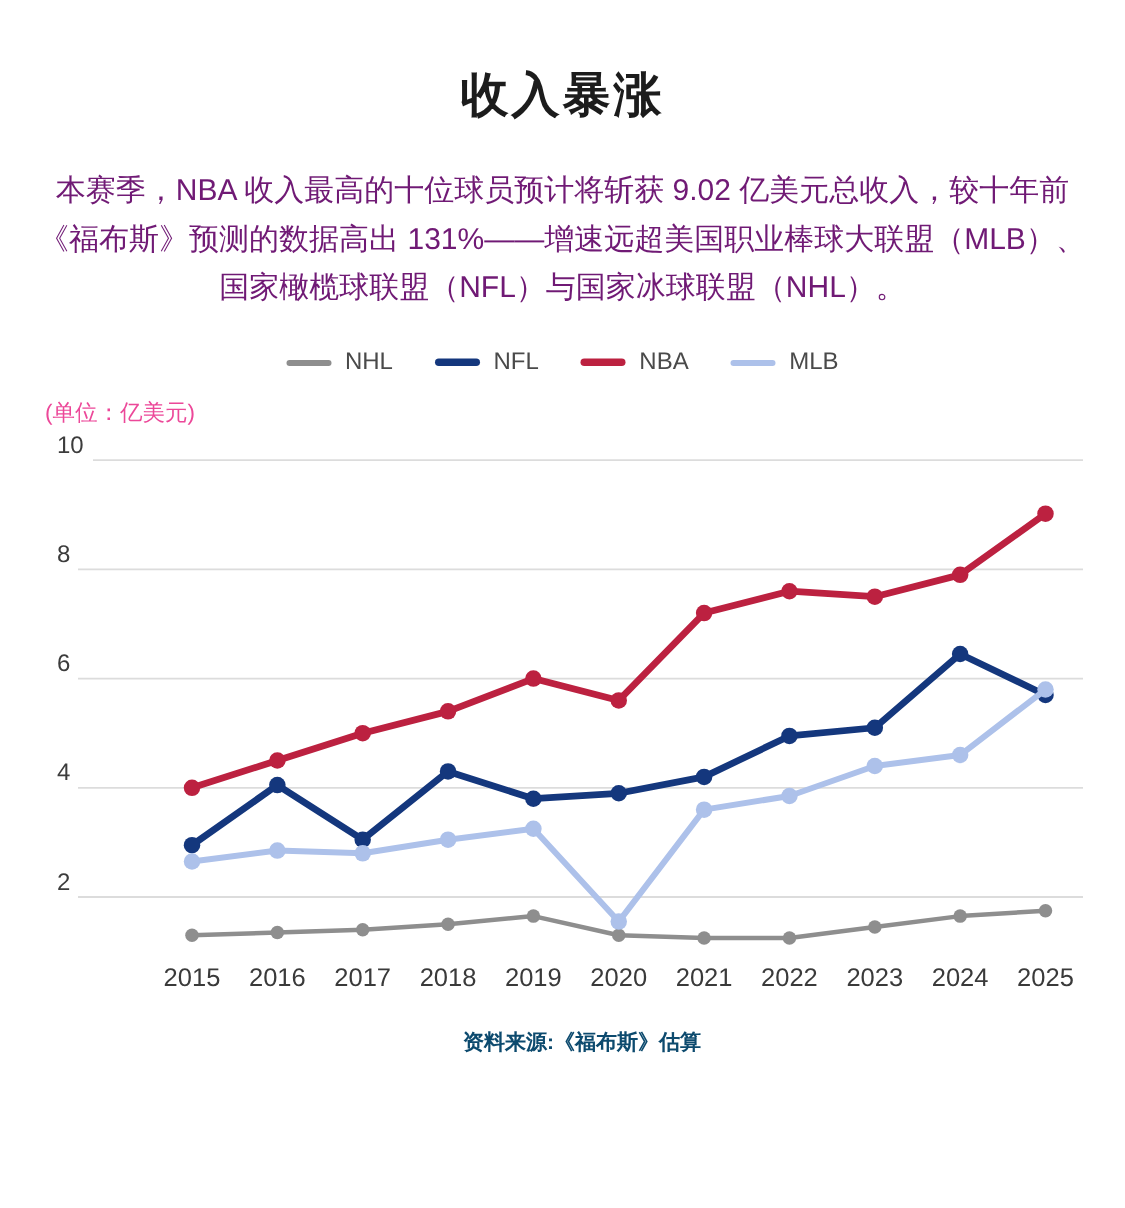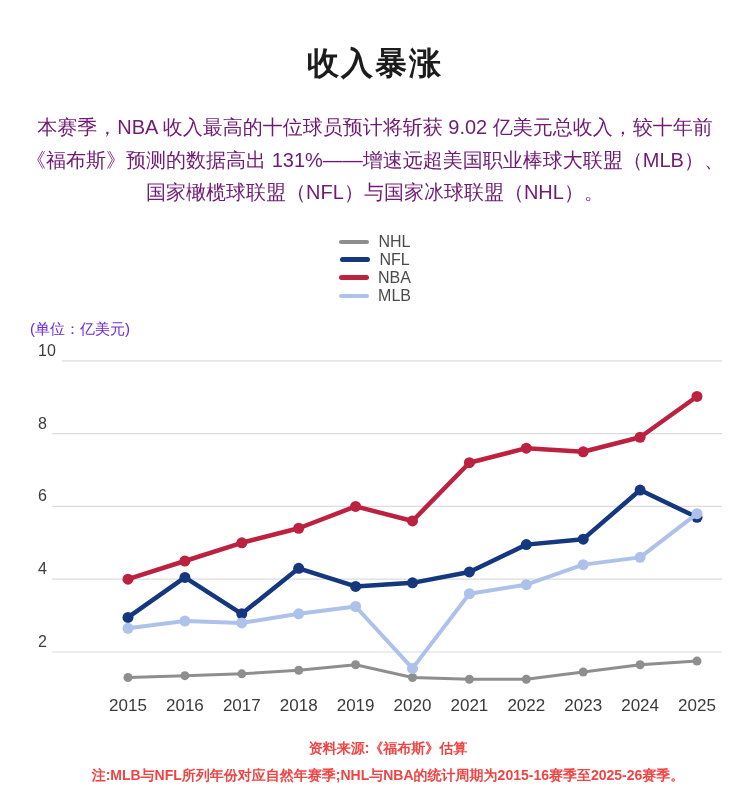--- a/index.html
+++ b/index.html
@@ -9,30 +9,30 @@
   }
   .page-title {
     margin:42px 0 16px 0; text-align:center;
     font-size:32px; font-weight:700; letter-spacing:2px; color:#1c1c1c;
   }
   .intro {
     width:704px; margin:25px auto 0 auto; text-align:center;
     font-size:20px; line-height:32.5px; color:#701a75;
   }
   .legend {
-    display:flex; justify-content:center; align-items:center; margin-top:24px;flex-direction:column;
+    display:flex; justify-content:center; align-items:center; margin-top:24px;
   }
   .legend-item { display:flex; align-items:center; margin:0 14px; }
   .legend-swatch { width:30px; border-radius:3px; margin-right:9px; }
   .legend-label { font-size:16px; color:#4a4a4a; }
-  .unit-label { margin:15px 0 0 30px; font-size:15px; color:#6d28d9; }
+  .unit-label { margin:15px 0 0 30px; font-size:15px; color:#ec4899; }
   .chart-svg { display:block; margin-top:3px; }
   .footer {
     margin-top:13px; text-align:center;
-    font-size:14px; font-weight:600; line-height:27px; color:#ef4444;margin-left:26px;
+    font-size:14px; font-weight:600; line-height:27px; color:#0c4a6e;margin-left:26px;
   }
 </style>
 </head>
 <body>
 
 <div class="page-title">收入暴涨</div>
 
 <p class="intro">本赛季，NBA 收入最高的十位球员预计将斩获 9.02 亿美元总收入，较十年前《福布斯》预测的数据高出 131%——增速远超美国职业棒球大联盟（MLB）、国家橄榄球联盟（NFL）与国家冰球联盟（NHL）。</p>
 
 <div class="legend">
@@ -123,14 +123,13 @@
     <circle cx="412.5" cy="326.38" r="5.5" fill="#adc1ea"></circle>
     <circle cx="469.4" cy="251.76" r="5.5" fill="#adc1ea"></circle>
     <circle cx="526.3" cy="242.66" r="5.5" fill="#adc1ea"></circle>
     <circle cx="583.2" cy="222.64" r="5.5" fill="#adc1ea"></circle>
     <circle cx="640.1" cy="215.36" r="5.5" fill="#adc1ea"></circle>
     <circle cx="697" cy="171.68" r="5.5" fill="#adc1ea"></circle>
   </svg>
 
 <div class="footer">
   <div>资料来源:《福布斯》估算</div>
-  <div>注:MLB与NFL所列年份对应自然年赛季;NHL与NBA的统计周期为2015-16赛季至2025-26赛季。</div>
 </div>
 
 </body></html>

